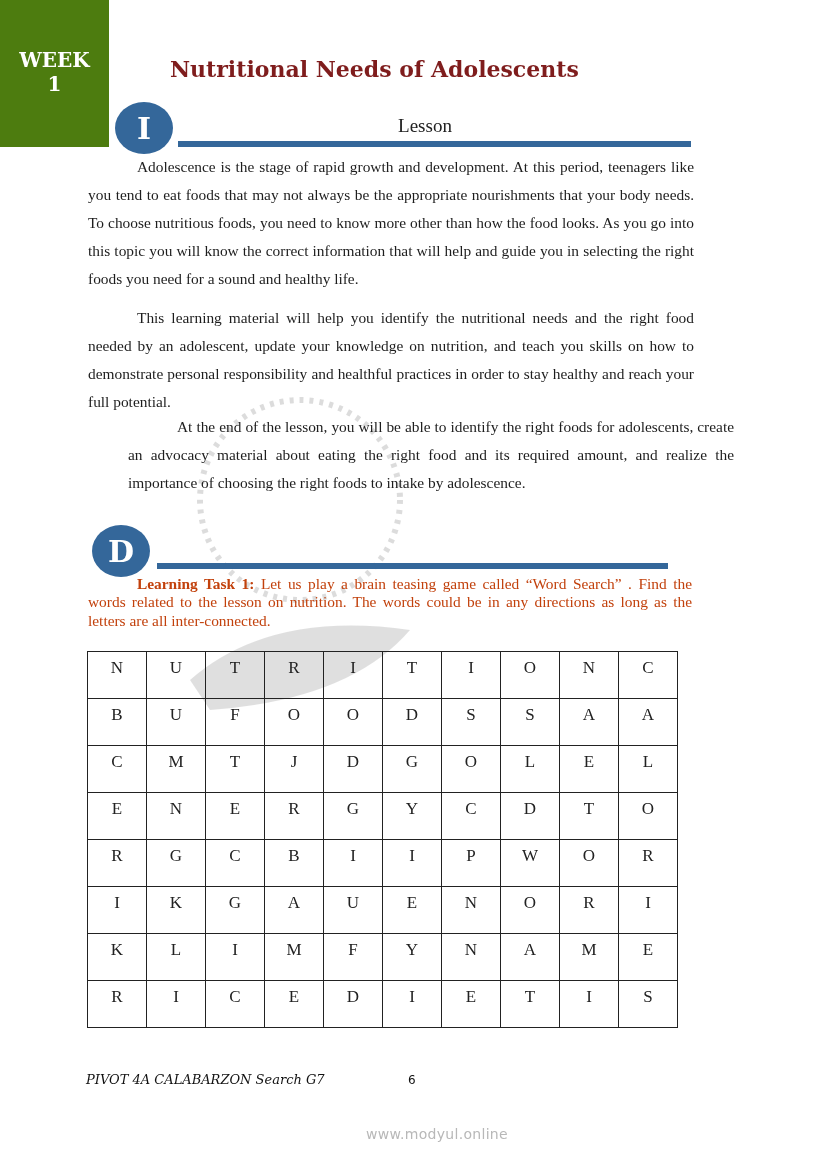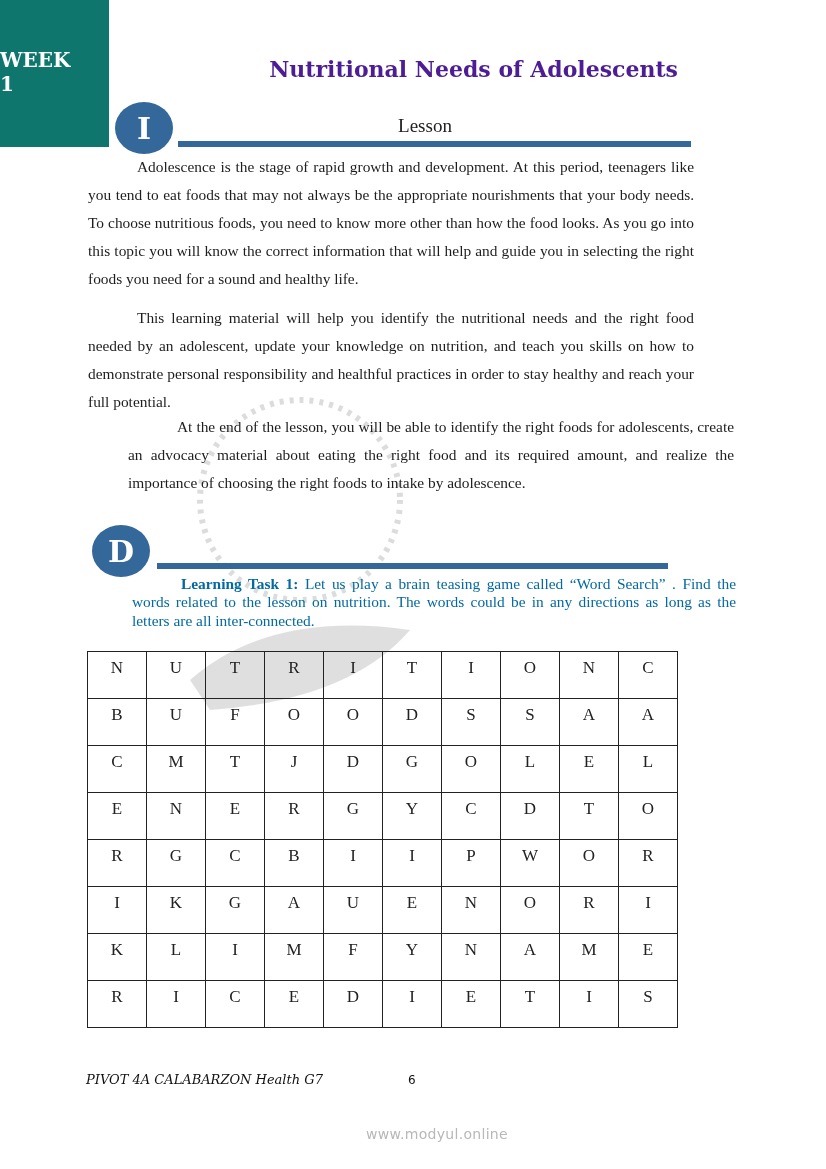--- a/index.html
+++ b/index.html
@@ -3,29 +3,29 @@
 <meta charset="utf-8">
 <style>
   html, body { margin: 0; padding: 0; background: #ffffff; }
   body {
     width: 826px; height: 1169px; position: relative; overflow: hidden;
     font-family: "DejaVu Serif", "Liberation Serif", serif;
     color: #1a1a1a;
   }
   .week-box {
     position: absolute; left: 0; top: 0; width: 109px; height: 147px;
-    background: #0f766e;
-    color: #fff; 
+    background: #4d7c0f;
+    color: #fff; text-align: center;
     font-family: "DejaVu Serif", serif; font-weight: bold;
     font-size: 20px; line-height: 24px;
     padding-top: 48px; box-sizing: border-box;
   }
   .title {
-    position: absolute; left: 170px; top: 56px; width: 508px; text-align: right;
-    font-family: "DejaVu Serif", serif; font-weight: bold; font-size: 22px; color: #4c1d95;
+    position: absolute; left: 170px; top: 56px; width: 508px; text-align: left;
+    font-family: "DejaVu Serif", serif; font-weight: bold; font-size: 22px; color: #7f1d1d;
   }
   .subtitle {
     position: absolute; left: 330px; top: 98px; width: 190px; text-align: center;
     font-family: "Liberation Serif", serif; font-size: 19px; color: #222; margin-top: 17px;
   }
   .badge {
     position: absolute; width: 58px; height: 52px; border-radius: 50%;
     background: #34679a; color: #fff;
     font-family: "DejaVu Serif", serif; font-weight: bold; font-size: 30px;
     display: flex; align-items: center; justify-content: center;
@@ -39,21 +39,21 @@
     position: absolute; left: 88px; width: 606px;
     font-family: "Liberation Serif", serif; font-size: 15.4px; line-height: 28px;
     text-align: justify; text-indent: 49px; color: #1d1d1d;
   }
   .p1 { top: 153px; }
   .p2 { top: 304px; }
   .p3 { top: 413px; margin-left: 40px; }
   .task {
     position: absolute; left: 88px; top: 575px; width: 604px;
     font-family: "Liberation Serif", serif; font-size: 15.4px; line-height: 18.4px;
-    text-align: justify; text-indent: 49px; color: #0369a1; margin-left: 44px;
+    text-align: justify; text-indent: 49px; color: #c2410c;
   }
   .task b { font-weight: bold; }
   .grid {
     position: absolute; left: 87px; top: 651px;
     border-collapse: collapse;
   }
   .grid td {
     width: 59px; height: 47px; border: 1.3px solid #222;
     text-align: center; vertical-align: top; padding: 6px 0 0 0; box-sizing: border-box;
     font-family: "Liberation Serif", serif; font-size: 17px; color: #222;
@@ -197,15 +197,15 @@
         <td>D</td>
         <td>I</td>
         <td>E</td>
         <td>T</td>
         <td>I</td>
         <td>S</td>
       </tr>
     </tbody>
 </table>
 
-<div class="footer-left">PIVOT 4A CALABARZON Health G7</div>
+<div class="footer-left">PIVOT 4A CALABARZON Search G7</div>
 <div class="footer-page">6</div>
 <div class="footer-url">www.modyul.online</div>
 
 </body></html>

